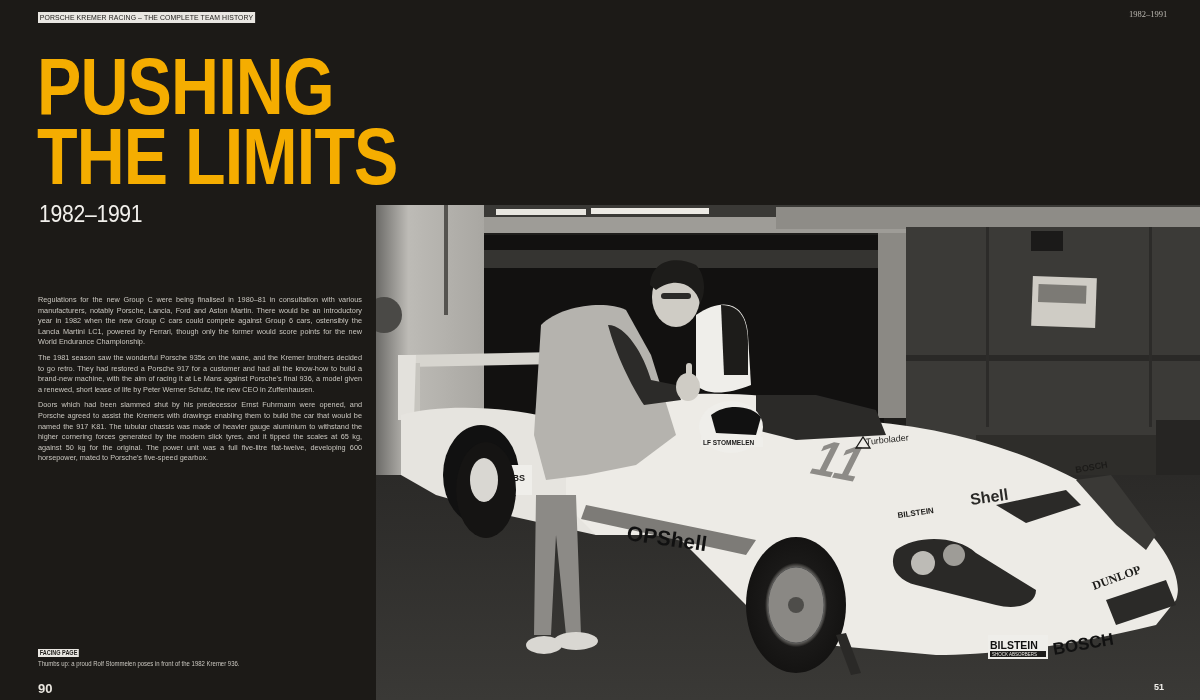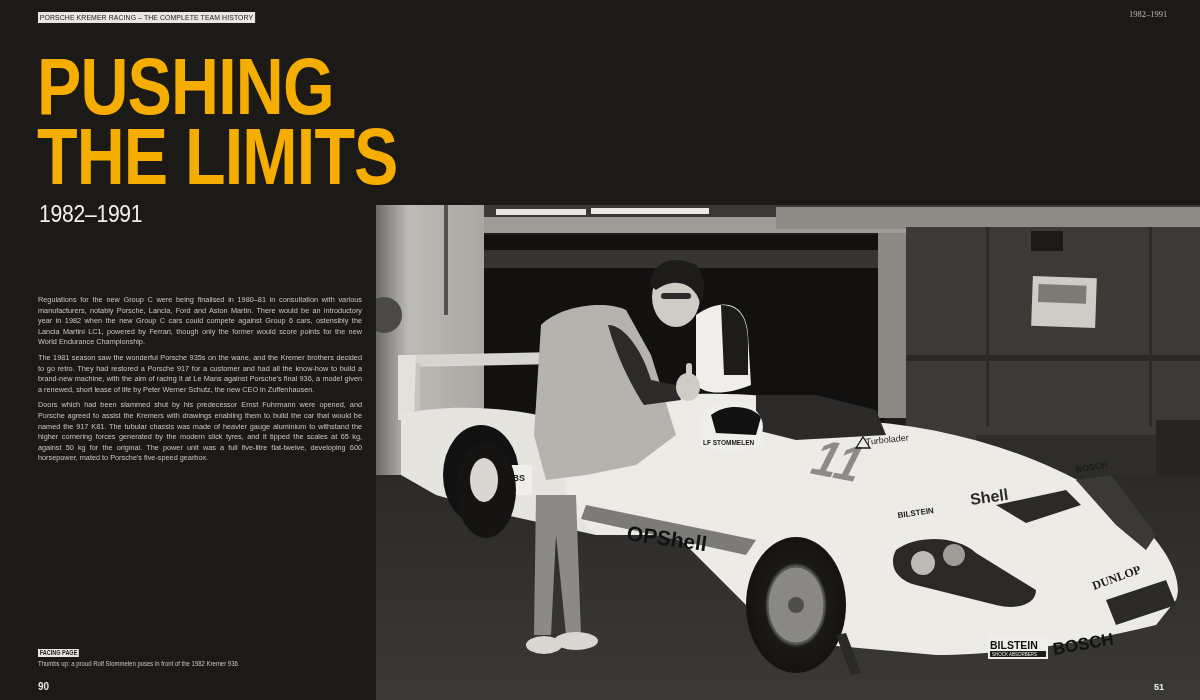--- a/index.html
+++ b/index.html
@@ -44,21 +44,21 @@
     padding: 0px 2px; line-height: 8px; text-transform: uppercase;
     transform: scaleX(0.85); transform-origin: left center;
   }
   .caption-text {
     position: absolute; left: 38px; top: 660px;
     font-size: 6.8px; color: #c9c6bf;
     transform: scaleX(0.88); transform-origin: left center; white-space: nowrap;
   }
   .folio-left {
     position: absolute; left: 38px; top: 681px;
-    font-size: 10px; font-weight: 700; color: #e8e5de;
+    font-size: 13px; font-weight: 700; color: #e8e5de;
   }
 
   
   .photo {
     position: absolute; left: 376px; top: 205px; width: 824px; height: 495px;
     overflow: hidden; background: #2a2927;
   }
   .photo svg { display: block; }
   .folio-right {
     position: absolute; left: 1154px; top: 682px;

